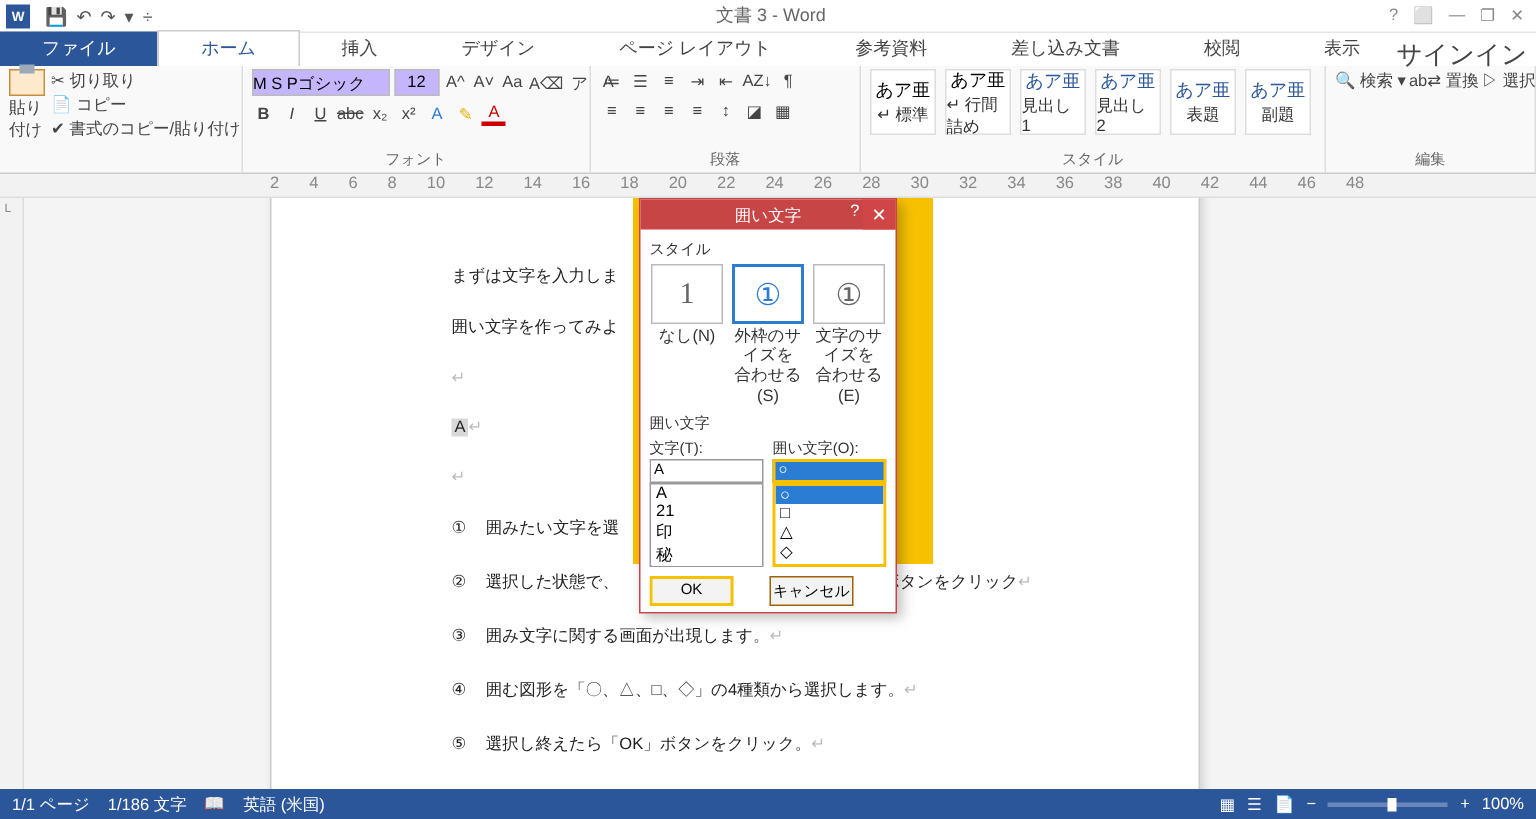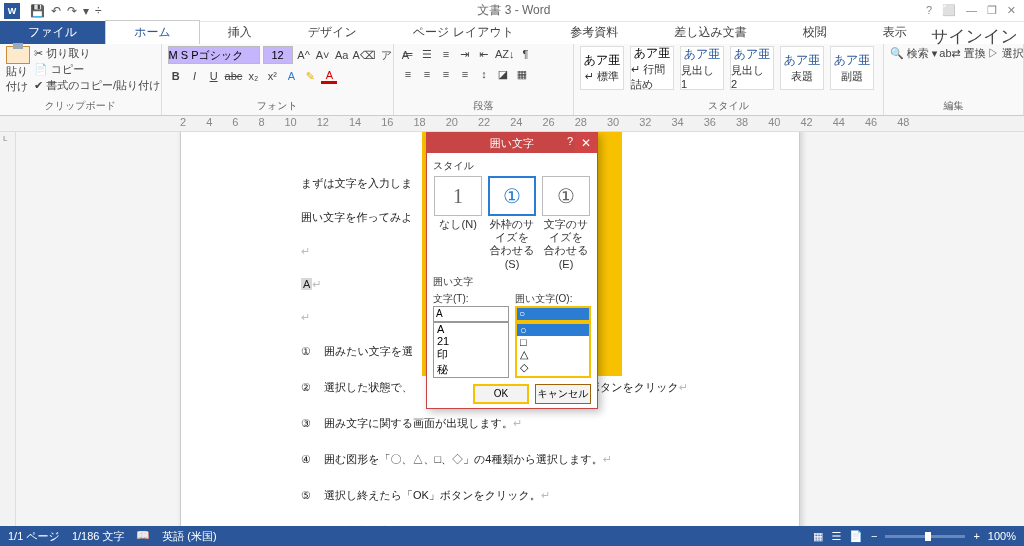--- a/index.html
+++ b/index.html
@@ -65,21 +65,21 @@
 .sopt .lab{line-height:1.2}
 .char-row{display:flex;gap:6px}
 .char-col{flex:1}
 .char-col label{font-size:10px;color:#333}
 .char-input{width:100%;height:16px;border:1px solid #999;font-size:10px;padding:0 2px}
 .char-input.hl-input{border:2px solid #f8c100}
 .char-list{width:100%;height:56px;border:1px solid #999;font-size:10px;overflow-y:auto;background:#fff}
 .char-list.hl-list{border:2px solid #f8c100}
 .char-list div{padding:0 3px;cursor:pointer}
 .char-list .sel{background:#2b7cd3;color:#fff}
-.dlg-btns{display:flex;justify-content:flex-end;gap:6px;margin-top:6px}
+.dlg-btns{display:flex;justify-content:flex-start;gap:24px;margin-top:6px}
 .dlg-btn{width:56px;height:20px;border:1px solid #a16207;background:#f3f3f3;font-size:10px;display:flex;align-items:center;justify-content:center;cursor:pointer}
 .dlg-btn.ok{border:2px solid #f8c100}
 .statusbar{position:absolute;left:0;right:0;bottom:0;height:20px;background:#2b579a;color:#fff;display:flex;align-items:center;justify-content:space-between;padding:0 8px;font-size:11px}
 .sb-left{display:flex;gap:12px}
 .sb-right{display:flex;gap:8px;align-items:center}
 .zoom-track{width:80px;height:3px;background:#6a86ba;position:relative}
 .zoom-track::after{content:"";position:absolute;left:40px;top:-3px;width:6px;height:9px;background:#fff}
 </style>
 </head>
 <body>
@@ -124,21 +124,20 @@
       <div class="paste-big">
         <div class="pic"></div>
         <span>貼り付け</span>
       </div>
       <div class="mini-lines">
         <span>✂ 切り取り</span>
         <span>📄 コピー</span>
         <span>✔ 書式のコピー/貼り付け</span>
       </div>
     </div>
-    <div class="rgroup-label">クリップボード</div>
   </div>
 
   <div class="rgroup" style="min-width:210px">
     <div class="rg-body" style="flex-direction:column;gap:4px">
       <div class="font-row">
         <div class="font-sel w">M S  Pゴシック</div>
         <div class="font-sel s">12</div>
         <div class="fbtn">A^</div>
         <div class="fbtn">A˅</div>
         <div class="fbtn">Aa</div>

